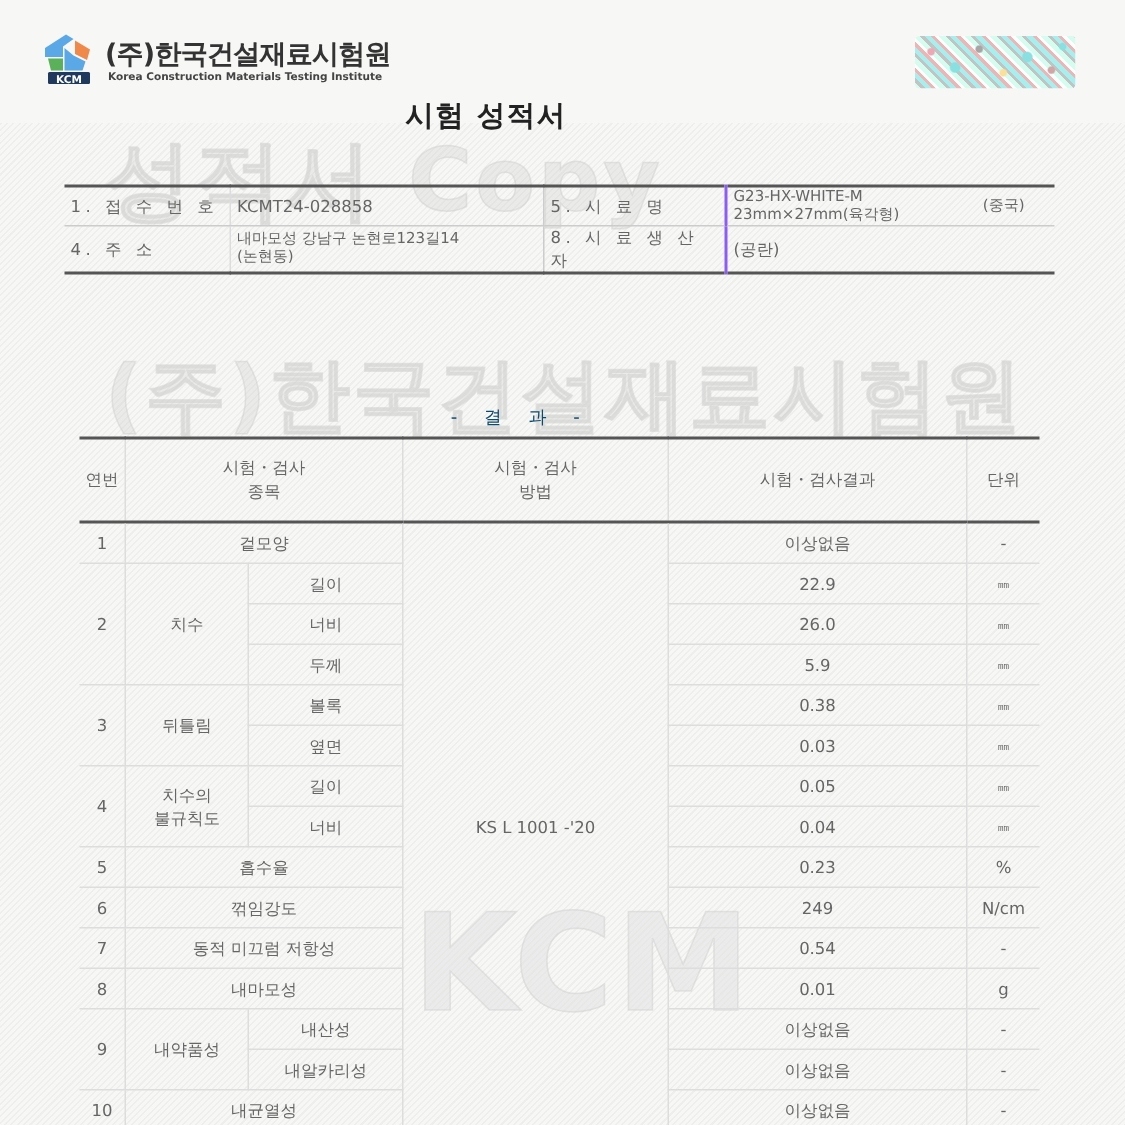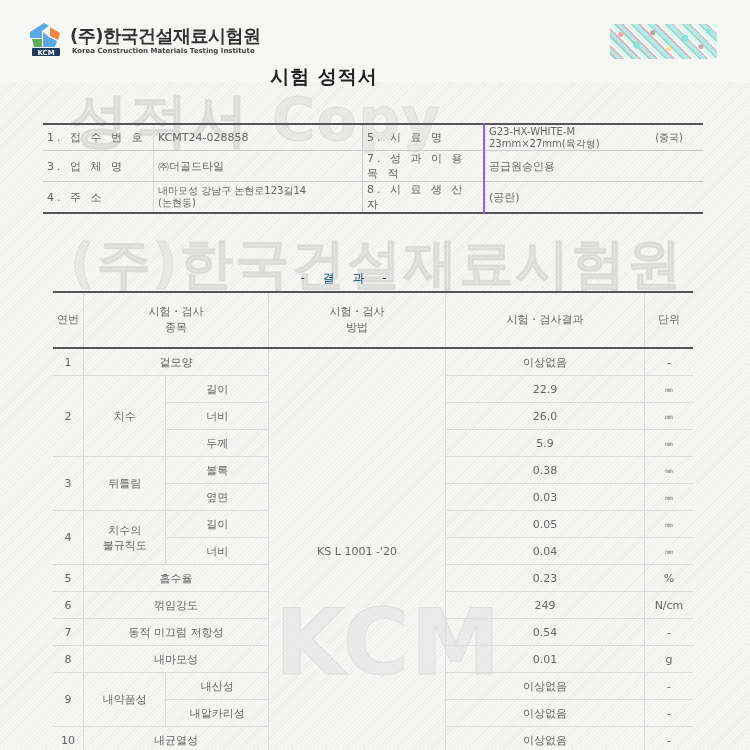--- a/index.html
+++ b/index.html
@@ -87,26 +87,20 @@
     <td class="lbl">1. 접 수 번 호</td>
     <td class="val">KCMT24-028858</td>
     <td class="lbl2">5. 시 료 명</td>
     <td class="two" style="position:relative;">
       <div>G23-HX-WHITE-M</div>
       <div>23mm×27mm(육각형)</div>
       <span class="extra" style="top:7px;">(중국)</span>
     </td>
   </tr>
   <tr>
-    <td class="lbl">3. 업 체 명</td>
-    <td class="val">㈜더골드타일</td>
-    <td class="lbl2">7. 성 과 이 용 목 적</td>
-    <td>공급원승인용</td>
-  </tr>
-  <tr>
     <td class="lbl">4. 주 소</td>
     <td class="val two">
       <div>내마모성 강남구 논현로123길14</div>
       <div>(논현동)</div>
     </td>
     <td class="lbl2">8. 시 료 생 산 자</td>
     <td>(공란)</td>
   </tr>
 </tbody>
   </table>

